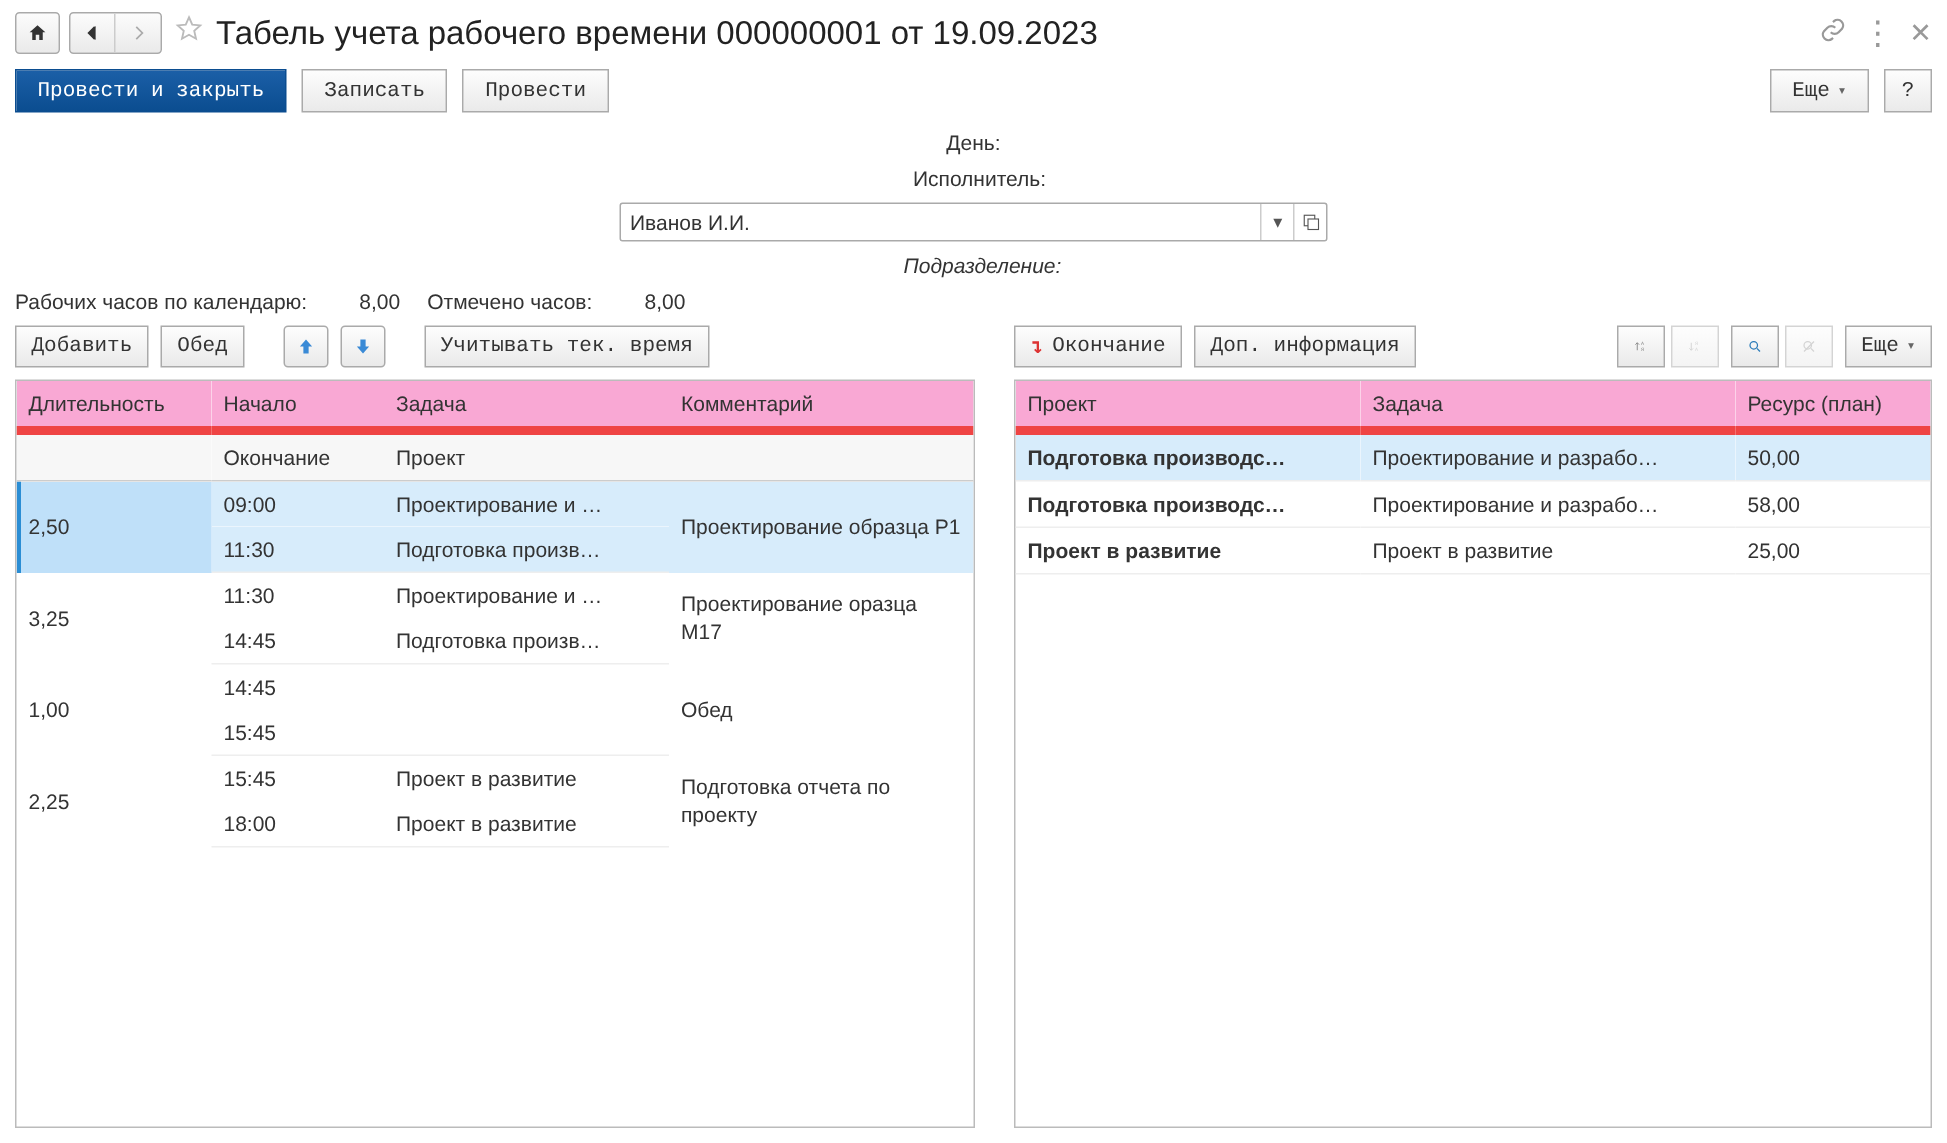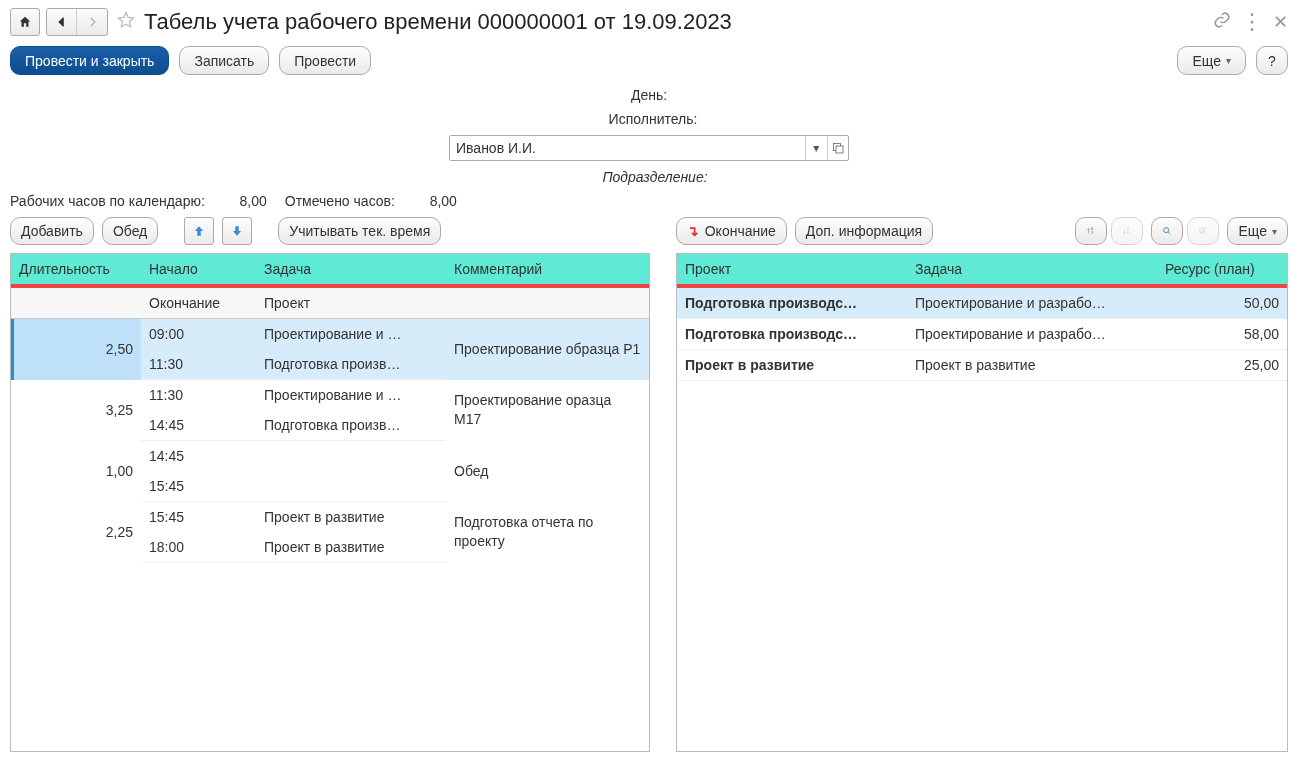--- a/index.html
+++ b/index.html
@@ -14,21 +14,21 @@
   .nav-group { display:flex; border:1px solid #aaa; border-radius:3px; overflow:hidden; background:linear-gradient(#fcfcfc,#eaeaea); height:28px;}
   .nav-group .part { min-width:30px; display:flex; align-items:center; justify-content:center; border-right:1px solid #ccc; cursor:pointer; }
   .nav-group .part:last-child { border-right:none; }
   .star { color:#bbb; font-size:20px; width:24px; text-align:center; cursor:pointer;}
   .doc-title { font-size:22px; color:#222; flex:1; white-space:nowrap; overflow:hidden; text-overflow:ellipsis; }
   .title-right { display:flex; align-items:center; gap:10px; color:#999; }
   .title-right span { cursor:pointer; font-size:18px; }
 
   
   .cmdbar { display:flex; align-items:center; gap:10px; margin-bottom:12px; }
-  .btn { border:1px solid #aaa; background:linear-gradient(#fdfdfd,#eaeaea); border-radius:10px; height:29px; padding:0 14px; display:inline-flex; align-items:center; justify-content:center; cursor:pointer; font-size:14px; color:#333; }
+  .btn { border:1px solid #aaa; background:linear-gradient(#fdfdfd,#eaeaea); border-radius:0; height:29px; padding:0 14px; display:inline-flex; align-items:center; justify-content:center; cursor:pointer; font-size:14px; color:#333;font-family:Liberation Mono, monospace; }
   .btn.primary { background:linear-gradient(#1b5fa7,#0b4d90); color:#fff; border-color:#0b4d90; font-weight:normal; }
   .btn.small { height:28px; padding:0 10px; }
   .btn .caret { margin-left:5px; font-size:10px; color:#666;}
   .spacer { flex:1; }
 
   
   .filterbar { display:flex; align-items:center; gap:8px; margin-bottom:8px;flex-direction:column; }
   .label { color:#333; white-space:nowrap; }
   .field { display:flex; align-items:center; border:1px solid #aaa; border-radius:2px; height:26px; background:#fff; }
   .field input { border:none; outline:none; height:100%; padding:0 6px; font-size:14px; color:#333; background:transparent; width:100%; }
@@ -52,25 +52,25 @@
   
   .pane-toolbar { display:flex; align-items:center; gap:8px; margin-bottom:8px; }
   .arrow-btn { border:1px solid #aaa; border-radius:3px; height:28px; width:30px; display:flex; align-items:center; justify-content:center; background:linear-gradient(#fdfdfd,#eaeaea); cursor:pointer;}
   .ico-svg { width:14px; height:14px; display:block; }
   .fill-btn-ico { color:#d33; font-weight:bold; margin-right:6px; }
 
   
   .grid { border:1px solid #bbb; flex:1; overflow:auto; background:#fff; }
   table { border-collapse:collapse; width:100%; table-layout:fixed; }
   th, td { text-align:left; padding:7px 8px; font-size:14px; color:#333; overflow:hidden; text-overflow:ellipsis; white-space:nowrap; }
-  thead th { background:#5eead4; border-bottom:4px solid #ef4444; font-weight:normal; color:#333; }
+  thead th { background:#f9a8d4; border-bottom:6px solid #ef4444; font-weight:normal; color:#333; }
   thead tr.sub th { background:#f7f7f7; border-bottom:1px solid #ccc; }
   tbody td { border-bottom:1px solid #eee;margin-left:19px; }
   tbody tr.group-top td { border-bottom:none; }
-  .num { text-align:right; }
+  .num { text-align:left; }
   .sel { background:#d7ecfb; }
   .sel-strong { background:#bfe0f9; position:relative; }
   .sel-strong.first::before { content:""; position:absolute; left:0; top:0; bottom:0; width:3px; background:#2a8dd4; }
   .bold { font-weight:bold; }
 
   
   .icon-pair { display:flex; gap:4px; }
   .icon-only { width:32px; padding:0; }
 </style>
 </head>
@@ -122,21 +122,21 @@
     <div class="btn">
         <span>Еще</span>
         <span class="caret">▾</span>
       </div>
     <div class="btn" style="min-width:32px;padding:0;">?</div>
   </div>
 
   <div class="filterbar">
     <span class="label">День:</span>
     <span class="label" style="margin-left:8px;">Исполнитель:</span>
-    <div class="field" style="width:400px;">
+    <div class="field" style="width:472px;">
       <input value="Иванов И.И." style="">
       <div class="addon">▾</div>
       <div class="addon">
         <svg width="12" height="12" viewBox="0 0 24 24">
             <rect x="3" y="3" width="14" height="14" fill="none" stroke="#555" stroke-width="1.5"></rect>
             <rect x="8" y="8" width="14" height="14" fill="#fff" stroke="#555" stroke-width="1.5"></rect>
           </svg>
       </div>
     </div>
     <span class="label" style="margin-left:12px;font-style:italic;">Подразделение:</span>

